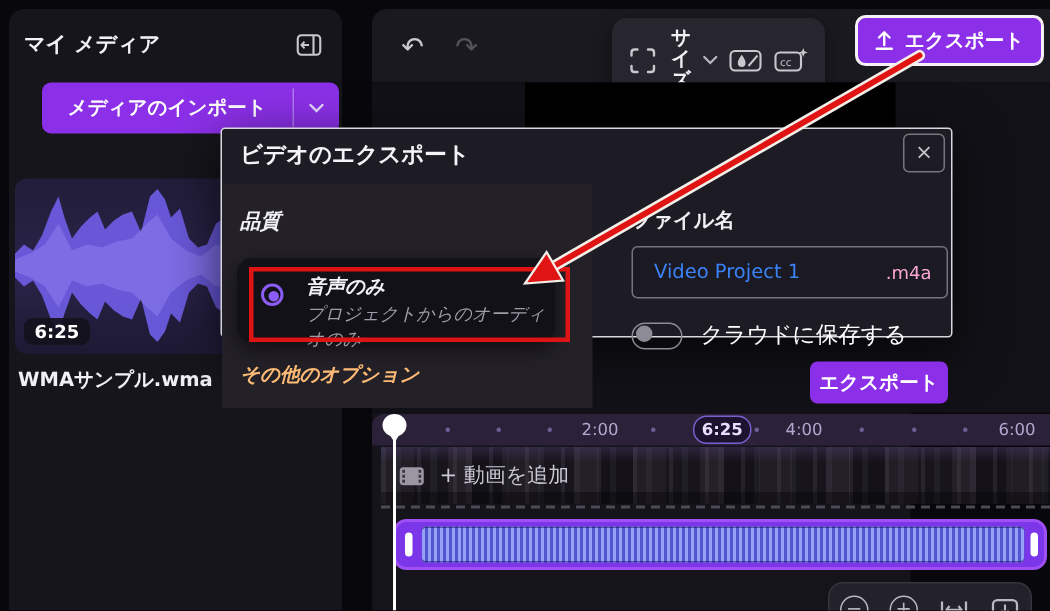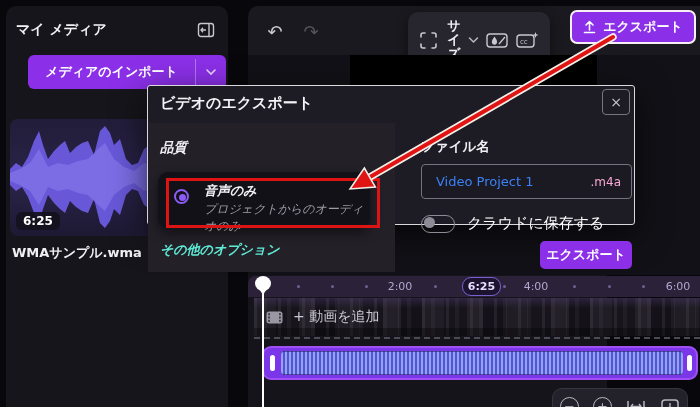--- a/index.html
+++ b/index.html
@@ -73,21 +73,21 @@
   .modal-close{position:absolute;right:4px;top:3px;width:26px;height:24px;border:1px solid #77767f;border-radius:4px;
                display:flex;align-items:center;justify-content:center;font-size:14px;color:#c6c5cc;}
   .quality-pane{position:absolute;left:0;top:37px;width:247px;height:149px;background:#232028;font-style:italic;}
   .quality-label{position:absolute;left:12px;top:16px;font-size:13.5px;font-weight:bold;color:#f1f0f5;}
   .option-card{position:absolute;left:10px;top:49px;width:212px;height:56px;background:#131118;border-radius:10px;
                box-shadow:0 5px 12px rgba(0,0,0,.5);}
   .radio-outer{position:absolute;left:16px;top:17px;width:15px;height:15px;border:2px solid #8b5cf6;border-radius:50%;box-sizing:border-box;}
   .radio-dot{position:absolute;left:3px;top:3px;width:7px;height:7px;background:#8b5cf6;border-radius:50%;}
   .option-title{position:absolute;left:46px;top:10px;font-size:13px;font-weight:bold;color:#f2f1f6;}
   .option-desc{position:absolute;left:46px;top:29px;font-size:12px;color:#9d9ba6;}
-  .more-options{position:absolute;left:12px;top:118px;font-size:13px;font-weight:bold;color:#5eead4;}
+  .more-options{position:absolute;left:12px;top:118px;font-size:13px;font-weight:bold;color:#fdba74;}
   .filename-label{position:absolute;left:273px;top:52px;font-size:13.5px;font-weight:bold;color:#f1f0f5;}
   .filename-input{position:absolute;left:273px;top:78px;width:211px;height:35px;background:#1b1921;border:1px solid #75747e;
                   border-radius:4px;display:flex;align-items:center;box-sizing:border-box;padding:0 10px 0 14px;}
   .fn-value{flex:1;font-size:13px;color:#3b82f6;}
   .fn-ext{font-size:12px;color:#f9a8d4;}
   .cloud-row{position:absolute;left:273px;top:128px;display:flex;align-items:center;gap:12px;}
   .toggle{width:34px;height:18px;border:1.5px solid #8d8c96;border-radius:10px;position:relative;box-sizing:border-box;}
   .knob{position:absolute;left:2px;top:1.5px;width:11px;height:11px;background:#8d8c96;border-radius:50%;}
   .cloud-label{font-size:15px;color:#ffffff;text-align:center;}
   .export-modal{position:absolute;left:392px;top:155px;width:92px;height:28px;background:#8b30e8;border-radius:5px;

